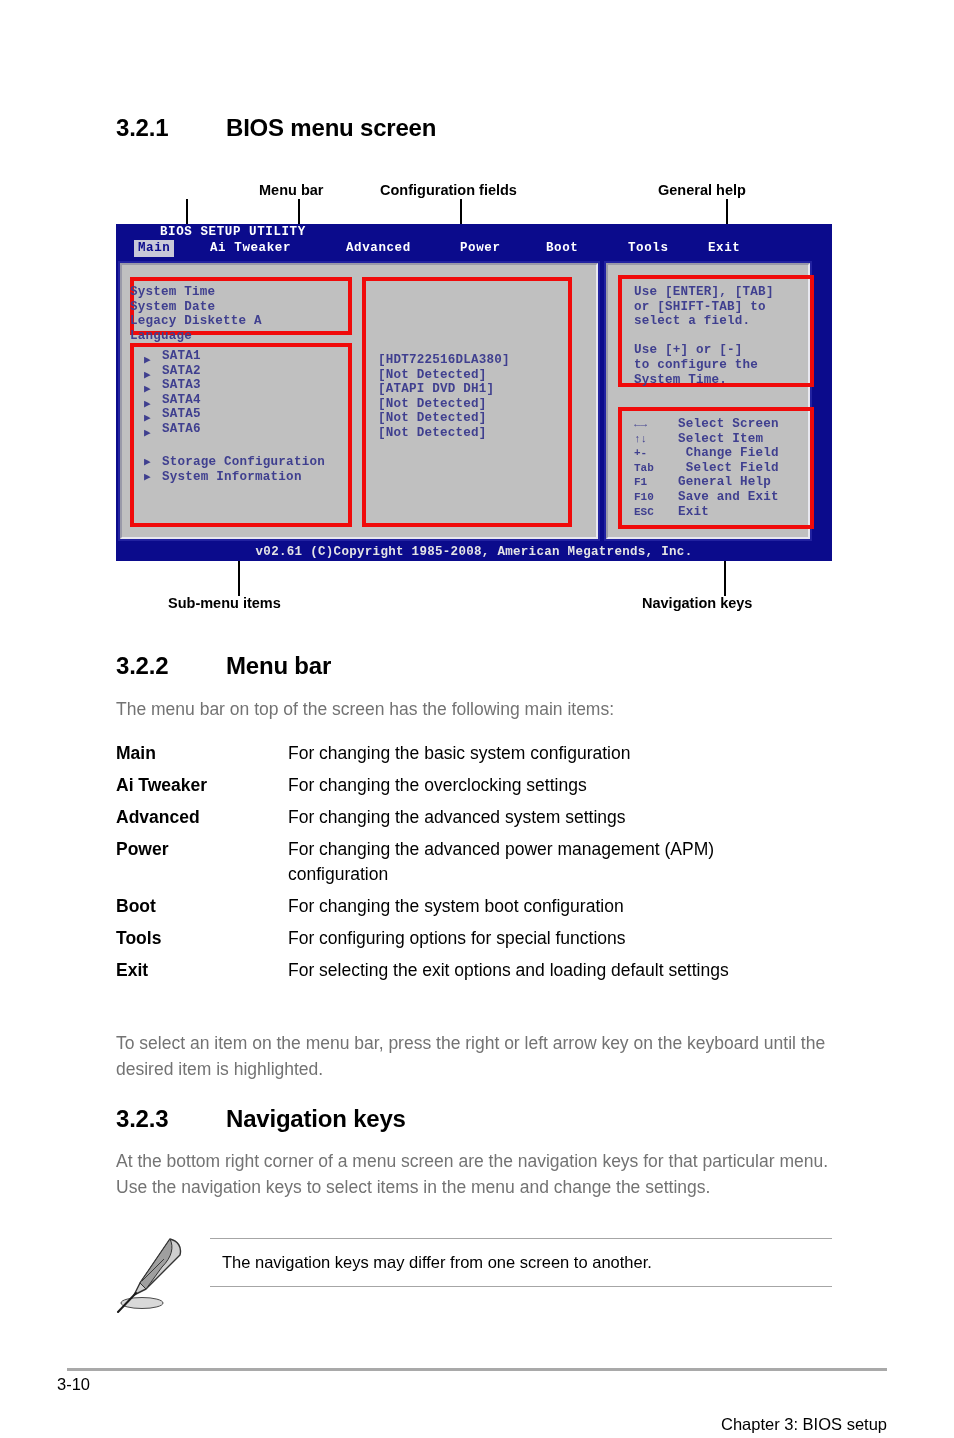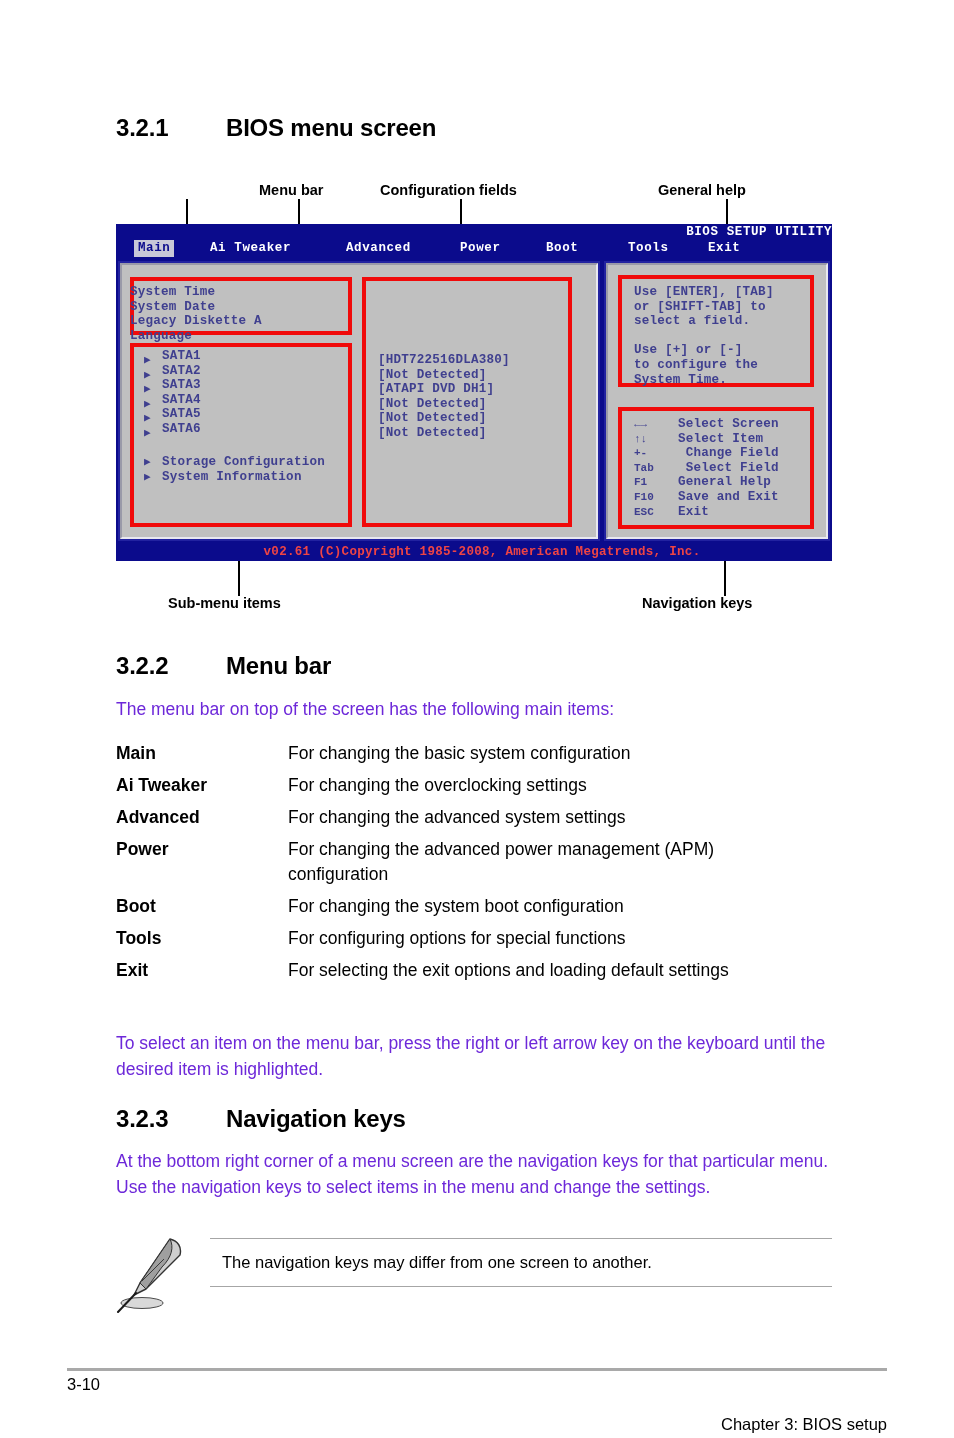--- a/index.html
+++ b/index.html
@@ -27,21 +27,21 @@
     font-size: 24px;
     font-weight: bold;
     letter-spacing: -0.2px;
     white-space: nowrap;
   }
   .h3 .num { display: inline-block; width: 110px; }
   .body-p {
     position: absolute;
     font-size: 17.5px;
     line-height: 26px;
-    color: #6d28d9;
+    color: #737373;
   }
 
   
   .callout {
     position: absolute;
     font-size: 14.5px;
     font-weight: bold;
     white-space: nowrap;
   }
   .leader {
@@ -59,25 +59,26 @@
     height: 337px;
     background: #0b0b8c;
     box-sizing: border-box;
     font-family: "Liberation Mono", "DejaVu Sans Mono", monospace;
   }
   .bios-title {
     position: absolute;
     top: 1px;
     left: 0;
     width: 100%;
-    text-align: right;
+    text-align: left;
     color: #ffffff;
     font-size: 12.5px;
     font-weight: bold;
     letter-spacing: 0.6px;
+    padding-left: 44px;
   }
   .menubar {
     position: absolute;
     top: 16px;
     left: 0;
     width: 100%;
     height: 18px;
     color: #ffffff;
     font-size: 12.5px;
     font-weight: bold;
@@ -106,21 +107,21 @@
     position: absolute;
     background: #c0c0c0;
     border-top: 2px solid #9a9aa8;
     border-left: 2px solid #9a9aa8;
     border-right: 2px solid #e8e8f0;
     border-bottom: 2px solid #e8e8f0;
     box-sizing: border-box;
     box-shadow: 0 0 0 2px #2222a0;
   }
   .panel-left  { left: 2px;   top: 2px; width: 478px; height: 276px; }
-  .panel-right { left: 488px; top: 2px; width: 222px; height: 276px; }
+  .panel-right { left: 488px; top: 2px; width: 204px; height: 276px; }
 
   .redbox {
     position: absolute;
     border: 4px solid #f00a0a;
     box-sizing: border-box;
   }
 
   .bios-text {
     position: absolute;
     color: #3f3f8f;
@@ -138,25 +139,24 @@
     line-height: 14.6px;
     white-space: pre;
   }
 
   .bios-footer {
     position: absolute;
     left: 0;
     bottom: 2px;
     width: 100%;
     text-align: center;
-    color: #ef4444;
+    color: #e5e5e5;
     font-size: 12.5px;
     font-weight: bold;
     letter-spacing: 0.3px;
-    padding-left: 8px;
   }
 
   
   .deflist { position: absolute; left: 116px; top: 741px; width: 740px; }
   .defrow { display: flex; margin-bottom: 7px; }
   .defterm {
     width: 172px;
     flex: 0 0 172px;
     font-size: 17.5px;
     font-weight: bold;
@@ -184,21 +184,21 @@
 
   
   .foot-rule {
     position: absolute;
     left: 67px; top: 1368px;
     width: 820px; height: 3px;
     background: #a9a9a9;
   }
   .foot-left {
     position: absolute;
-    left: 67px; top: 1375px;
+    left: 57px; top: 1375px;
     font-size: 16.5px;
   }
   .foot-right {
     position: absolute;
     right: 67px; top: 1415px;
     font-size: 16.5px;
   }
 </style>
 </head>
 <body>

